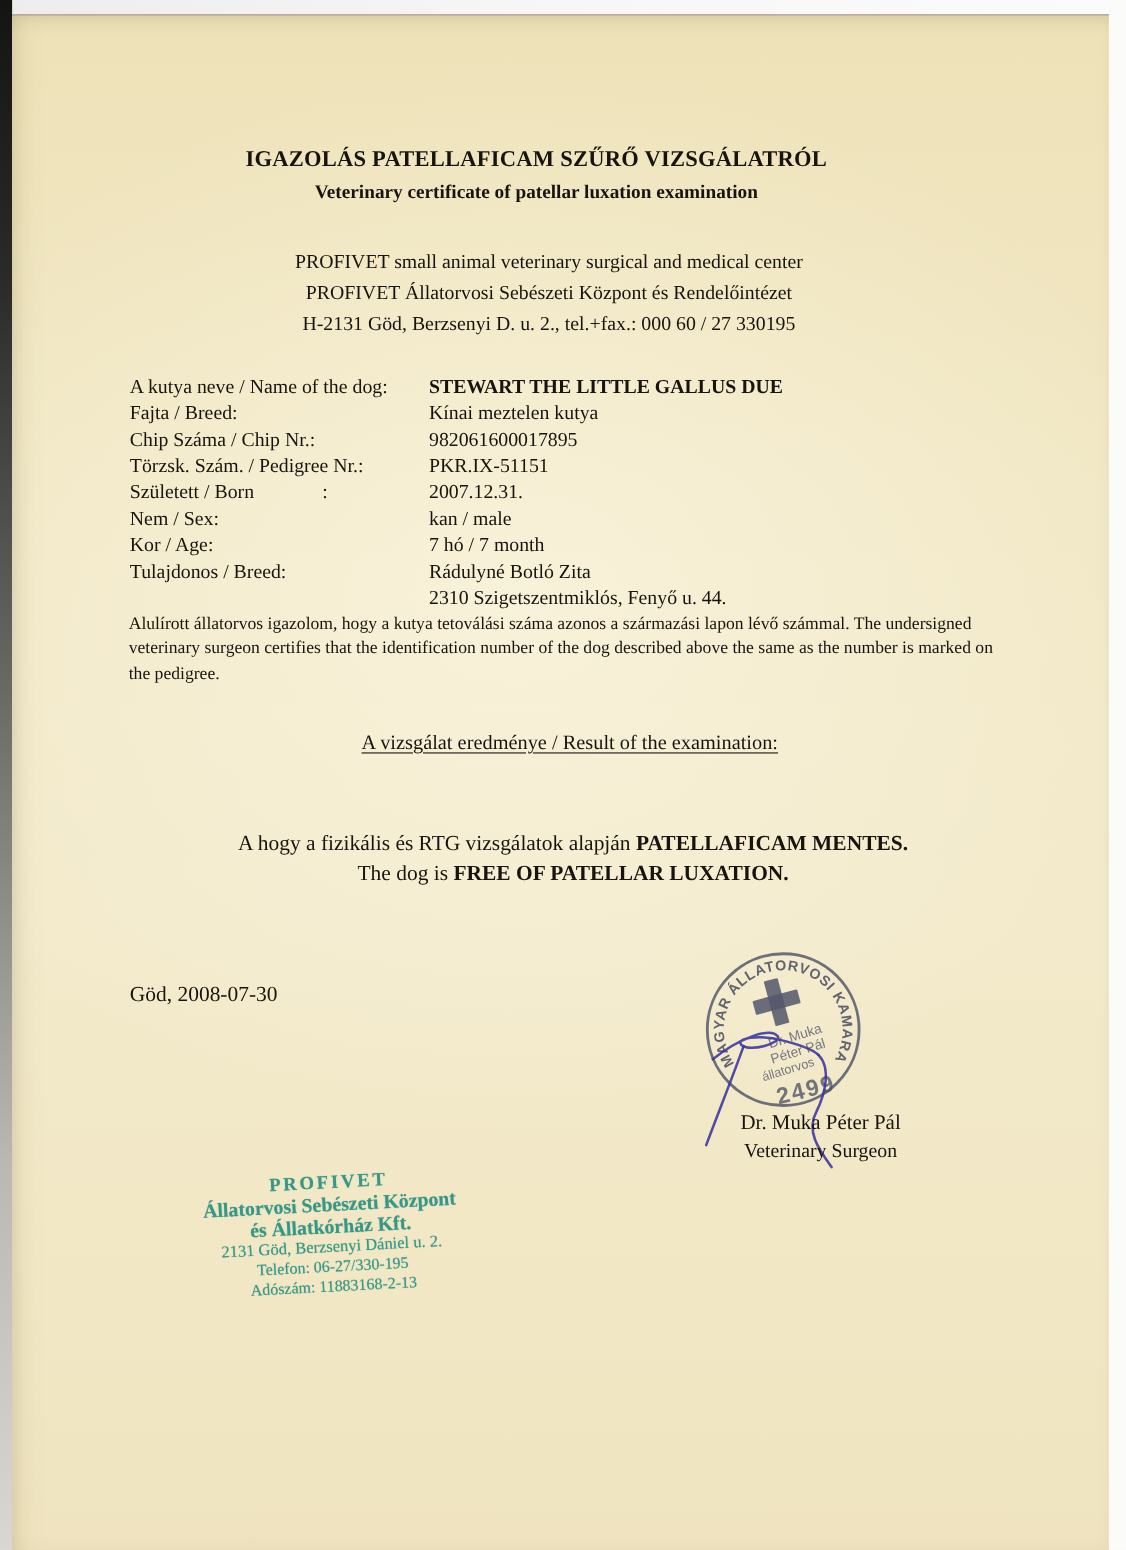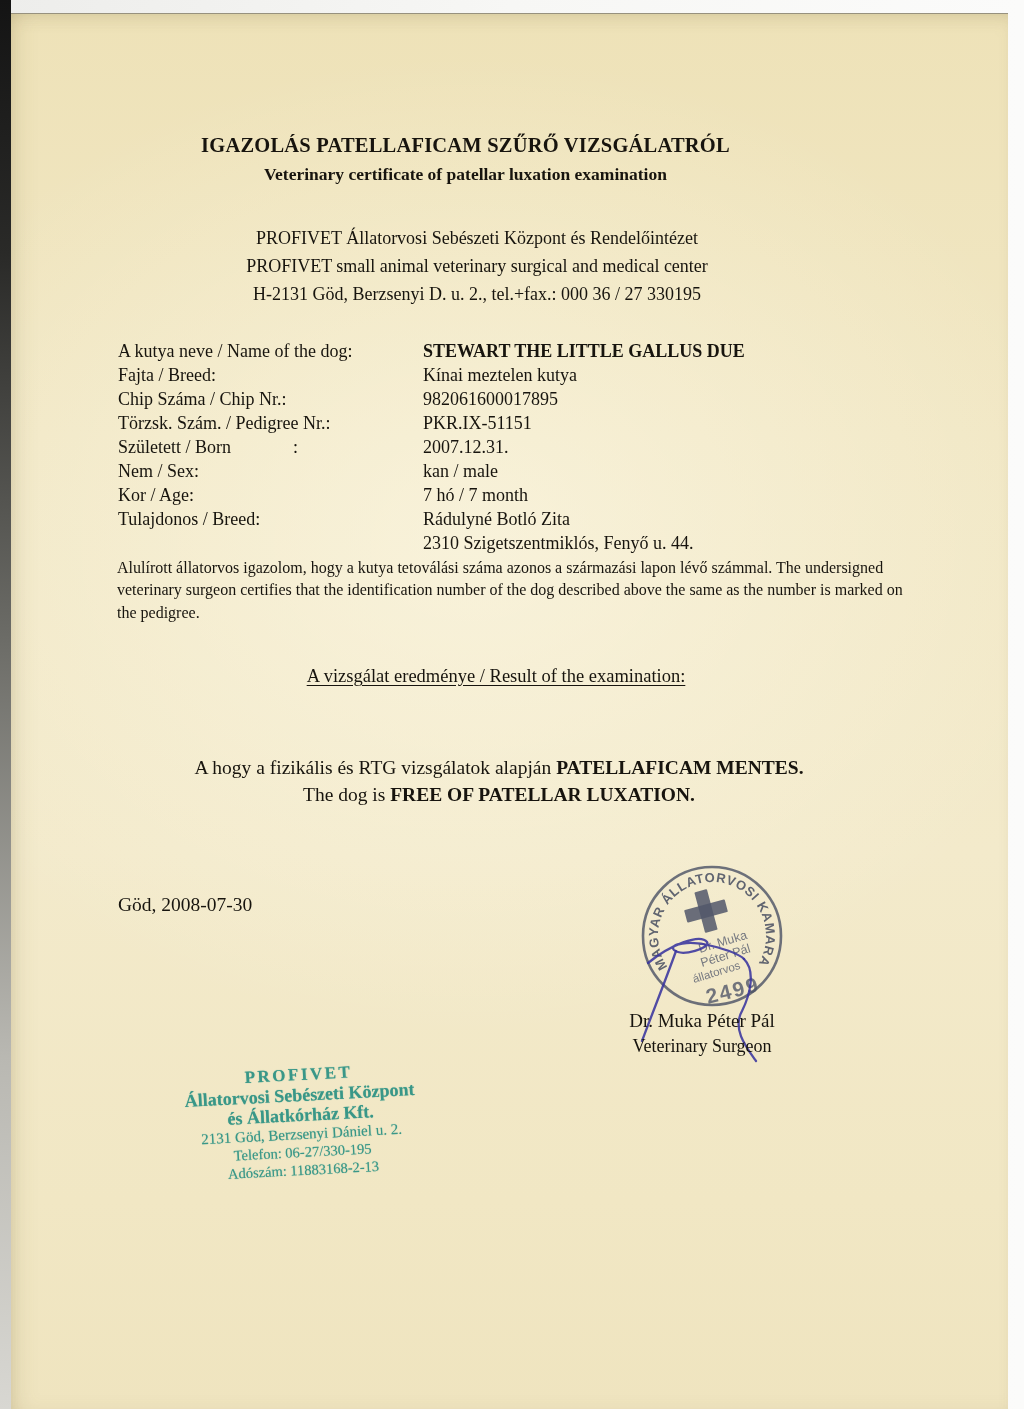--- a/index.html
+++ b/index.html
@@ -20,34 +20,34 @@
   .paper {
     position: absolute; left: 11px; top: 13px; width: 997px; height: 1396px;
     background:
       radial-gradient(ellipse 900px 700px at 46% 38%, rgba(255,252,238,0.5), rgba(0,0,0,0) 70%),
       linear-gradient(180deg, #eee2b8 0%, #f1e7c4 30%, #f3eacb 60%, #f1e7c4 85%, #efe4bf 100%);
     border-top: 1px solid #97917e;
     box-shadow: inset 12px 0 28px -16px rgba(120,105,60,0.35), inset 0 10px 22px -14px rgba(120,105,60,0.30);
     color: #17140e;
   }
   .abs { position: absolute; }
-  .centered { text-align: center; }
+  .centered { text-align: center; margin-left: 44px; }
   .bold { font-weight: 700; }
 
   .title-block { left: 0; right: 88px; top: 117px; line-height: 29px; }
   .title-hu { font-size: 20.5px; font-weight: 700; letter-spacing: 0.2px; }
   .title-en { font-size: 17.5px; font-weight: 700; }
 
   .clinic-block { left: 0; right: 65px; top: 210px; font-size: 18px; line-height: 28px; }
 
   .dog-table { left: 0; top: 0; }
   .dog-row { position: absolute; left: 0; width: 997px; height: 24px; font-size: 18px; }
   .dog-label { position: absolute; left: 107px; white-space: nowrap; }
   .dog-colon { position: absolute; left: 282px; }
-  .dog-value { position: absolute; left: 412px; white-space: nowrap; }
+  .dog-value { position: absolute; left: 379px; white-space: nowrap; }
 
   .statement { left: 106px; top: 543px; width: 808px; font-size: 16px; line-height: 22.4px; }
 
   .result-heading { left: 0; right: 27px; top: 652px; font-size: 18.5px; text-decoration: underline; text-underline-offset: 3px; }
 
   .result-block { left: 0; right: 21px; top: 741px; font-size: 19.5px; line-height: 26.5px; }
   .result-normal { margin-right: 0.25em; }
 
   .date-line { left: 107px; top: 880px; font-size: 19.5px; }
 
@@ -84,23 +84,23 @@
   <div class="scan-left-edge"></div>
 
   <div class="paper">
 
     <div class="abs centered title-block">
       <div class="title-hu">IGAZOLÁS PATELLAFICAM SZŰRŐ VIZSGÁLATRÓL</div>
       <div class="title-en">Veterinary certificate of patellar luxation examination</div>
     </div>
 
     <div class="abs centered clinic-block">
+      <div>PROFIVET small animal veterinary surgical and medical center</div>
       <div>PROFIVET Állatorvosi Sebészeti Központ és Rendelőintézet</div>
-      <div>PROFIVET small animal veterinary surgical and medical center</div>
-      <div>H-2131 Göd, Berzsenyi D. u. 2., tel.+fax.: 000 36 / 27 330195</div>
+      <div>H-2131 Göd, Berzsenyi D. u. 2., tel.+fax.: 000 60 / 27 330195</div>
     </div>
 
     <div class="dog-table">
       <div class="dog-row" style="top:327px">
         <span class="dog-label">A kutya neve / Name of the dog:</span>
         <span class="dog-value bold">STEWART THE LITTLE GALLUS DUE</span>
       </div>
       <div class="dog-row" style="top:351px">
         <span class="dog-label">Fajta / Breed:</span>
         <span class="dog-value">Kínai meztelen kutya</span>

